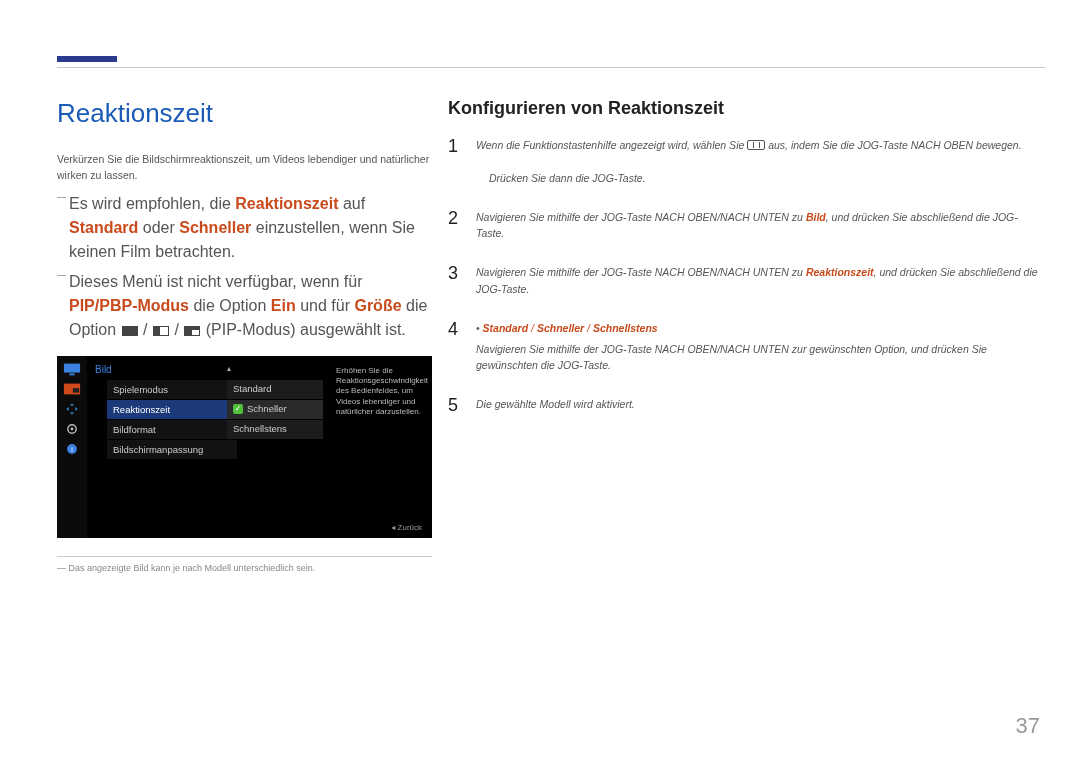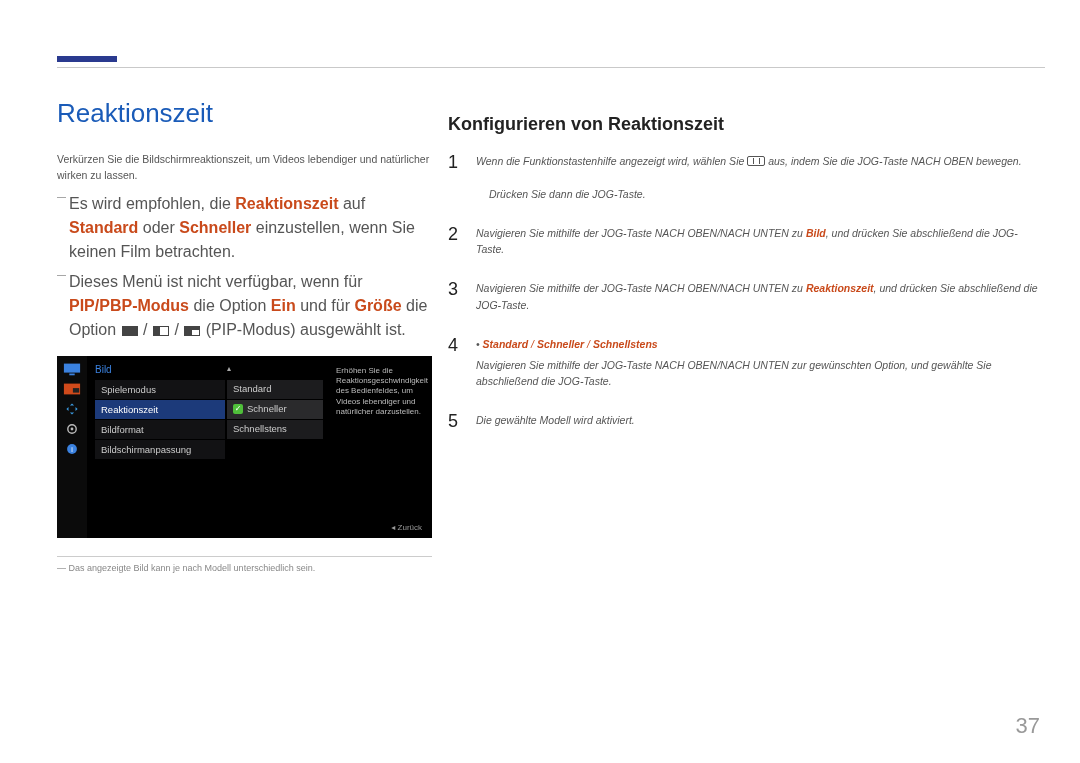--- a/index.html
+++ b/index.html
@@ -91,21 +91,21 @@
   }
   .osd-arrow {
     position: absolute;
     left: 170px;
     top: 8px;
     color: #aaa;
     font-size: 8px;
   }
   .osd-menu {
     position: absolute;
-    left: 38px;
+    left: 50px;
     top: 24px;
     width: 130px;
   }
   .osd-item {
     height: 20px;
     line-height: 20px;
     padding-left: 6px;
     color: #ccc;
     background: #121214;
     border-bottom: 1px solid #000;
@@ -177,21 +177,20 @@
     position: absolute;
     left: 448px;
     top: 98px;
     right: 40px;
   }
   .subtitle {
     font-size: 18px;
     font-weight: 600;
     color: #222;
     margin-bottom: 18px;
-    margin-top: 16px;
   }
   .step {
     display: flex;
     gap: 14px;
     margin-bottom: 22px;
   }
   .step-num {
     font-size: 18px;
     font-weight: 400;
     color: #222;
@@ -347,21 +346,21 @@
     <div class="step-num">3</div>
     <div class="step-body">
       <span>Navigieren Sie mithilfe der JOG-Taste NACH OBEN/NACH UNTEN zu </span><span class="hl">Reaktionszeit</span><span>, und drücken Sie abschließend die JOG-Taste.</span>
     </div>
   </div>
 
   <div class="step">
     <div class="step-num">4</div>
     <div class="step-body">
       <span style="display:block;margin-bottom:4px;">• <span class="hl">Standard</span><span class="sep"> / </span><span class="hl">Schneller</span><span class="sep"> / </span><span class="hl">Schnellstens</span></span>
-      <span>Navigieren Sie mithilfe der JOG-Taste NACH OBEN/NACH UNTEN zur gewünschten Option, und gewählte Sie abschließend die JOG-Taste.</span>
+      <span>Navigieren Sie mithilfe der JOG-Taste NACH OBEN/NACH UNTEN zur gewünschten Option, und drücken Sie gewünschten die JOG-Taste.</span>
     </div>
   </div>
 
   <div class="step">
     <div class="step-num">5</div>
     <div class="step-body">Die gewählte Modell wird aktiviert.</div>
   </div>
 </div>
 
 <div class="pagenum">37</div>

